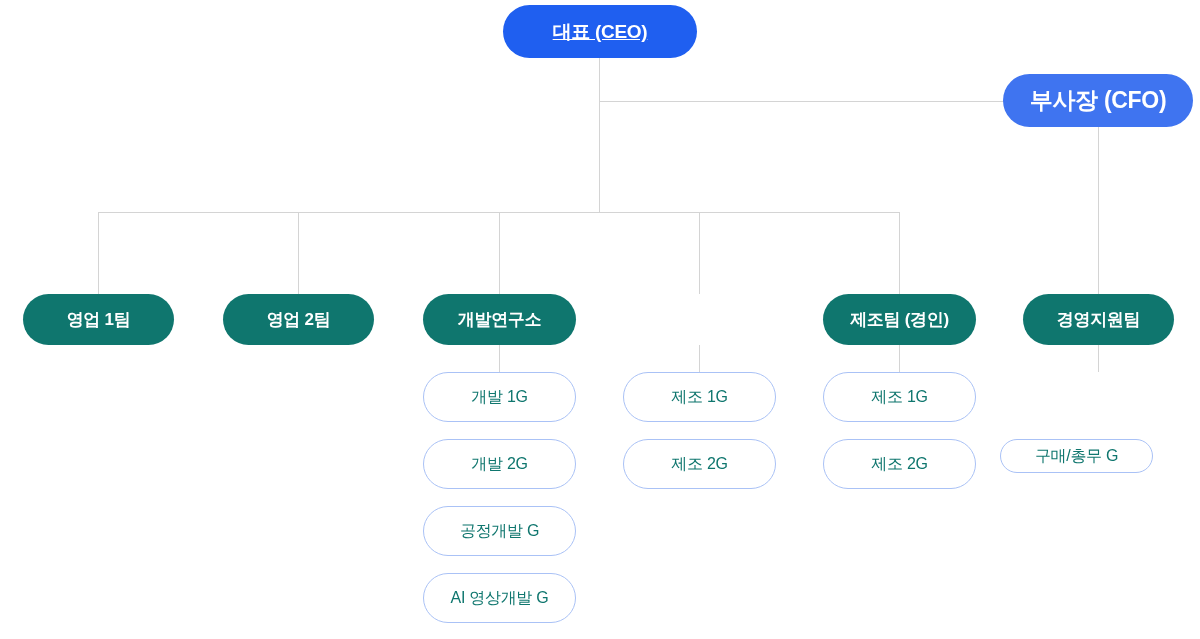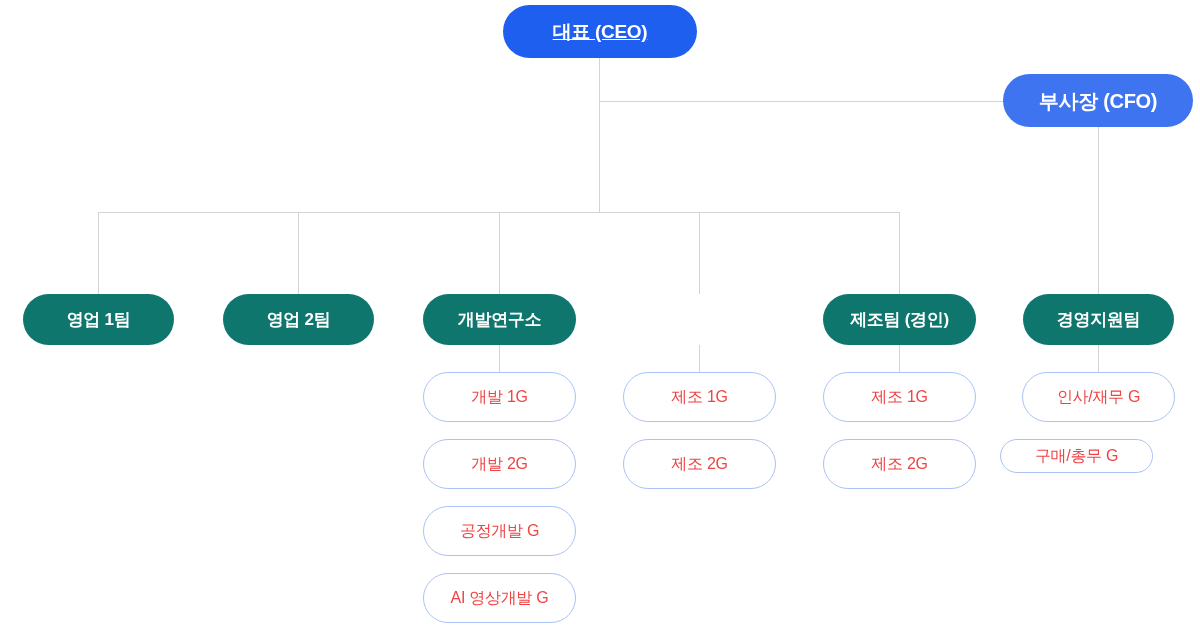--- a/index.html
+++ b/index.html
@@ -49,35 +49,35 @@
     background: #1f5ff0;
     color: #ffffff;
     font-size: 19px;
     font-weight: bold;
     text-decoration: underline;
   }
   
   .lvl-cfo {
     background: #3f74f0;
     color: #ffffff;
-    font-size: 20px;
+    font-size: 23px;
     font-weight: bold;
   }
   
   .lvl-team {
     background: #0f766e;
     color: #ffffff;
     font-size: 17px;
     font-weight: bold;
   }
   
   .lvl-group {
     background: #ffffff;
     border: 1px solid #aac2f6;
-    color: #ef4444;
+    color: #0f766e;
     font-size: 16px;
     font-weight: normal;
   }
 </style>
 </head>
 <body>
 
 <div id="chart">
 
   <div class="line v" style="left:599px; top:58px; height:44px;"></div>
@@ -150,20 +150,17 @@
     <span class="node-label">제조 2G</span>
   </div>
 
   <div class="node lvl-group" style="left:823px; top:372px; width:153px; height:50px;">
     <span class="node-label">제조 1G</span>
   </div>
   <div class="node lvl-group" style="left:823px; top:439px; width:153px; height:50px;">
     <span class="node-label">제조 2G</span>
   </div>
 
-  <div class="node lvl-group" style="left:1022px; top:372px; width:153px; height:50px;">
-    <span class="node-label">인사/재무 G</span>
-  </div>
   <div class="node lvl-group" style="left:1000px; top:439px; width:153px; height:34px;">
     <span class="node-label">구매/총무 G</span>
   </div>
 
 </div>
 
 </body></html>

